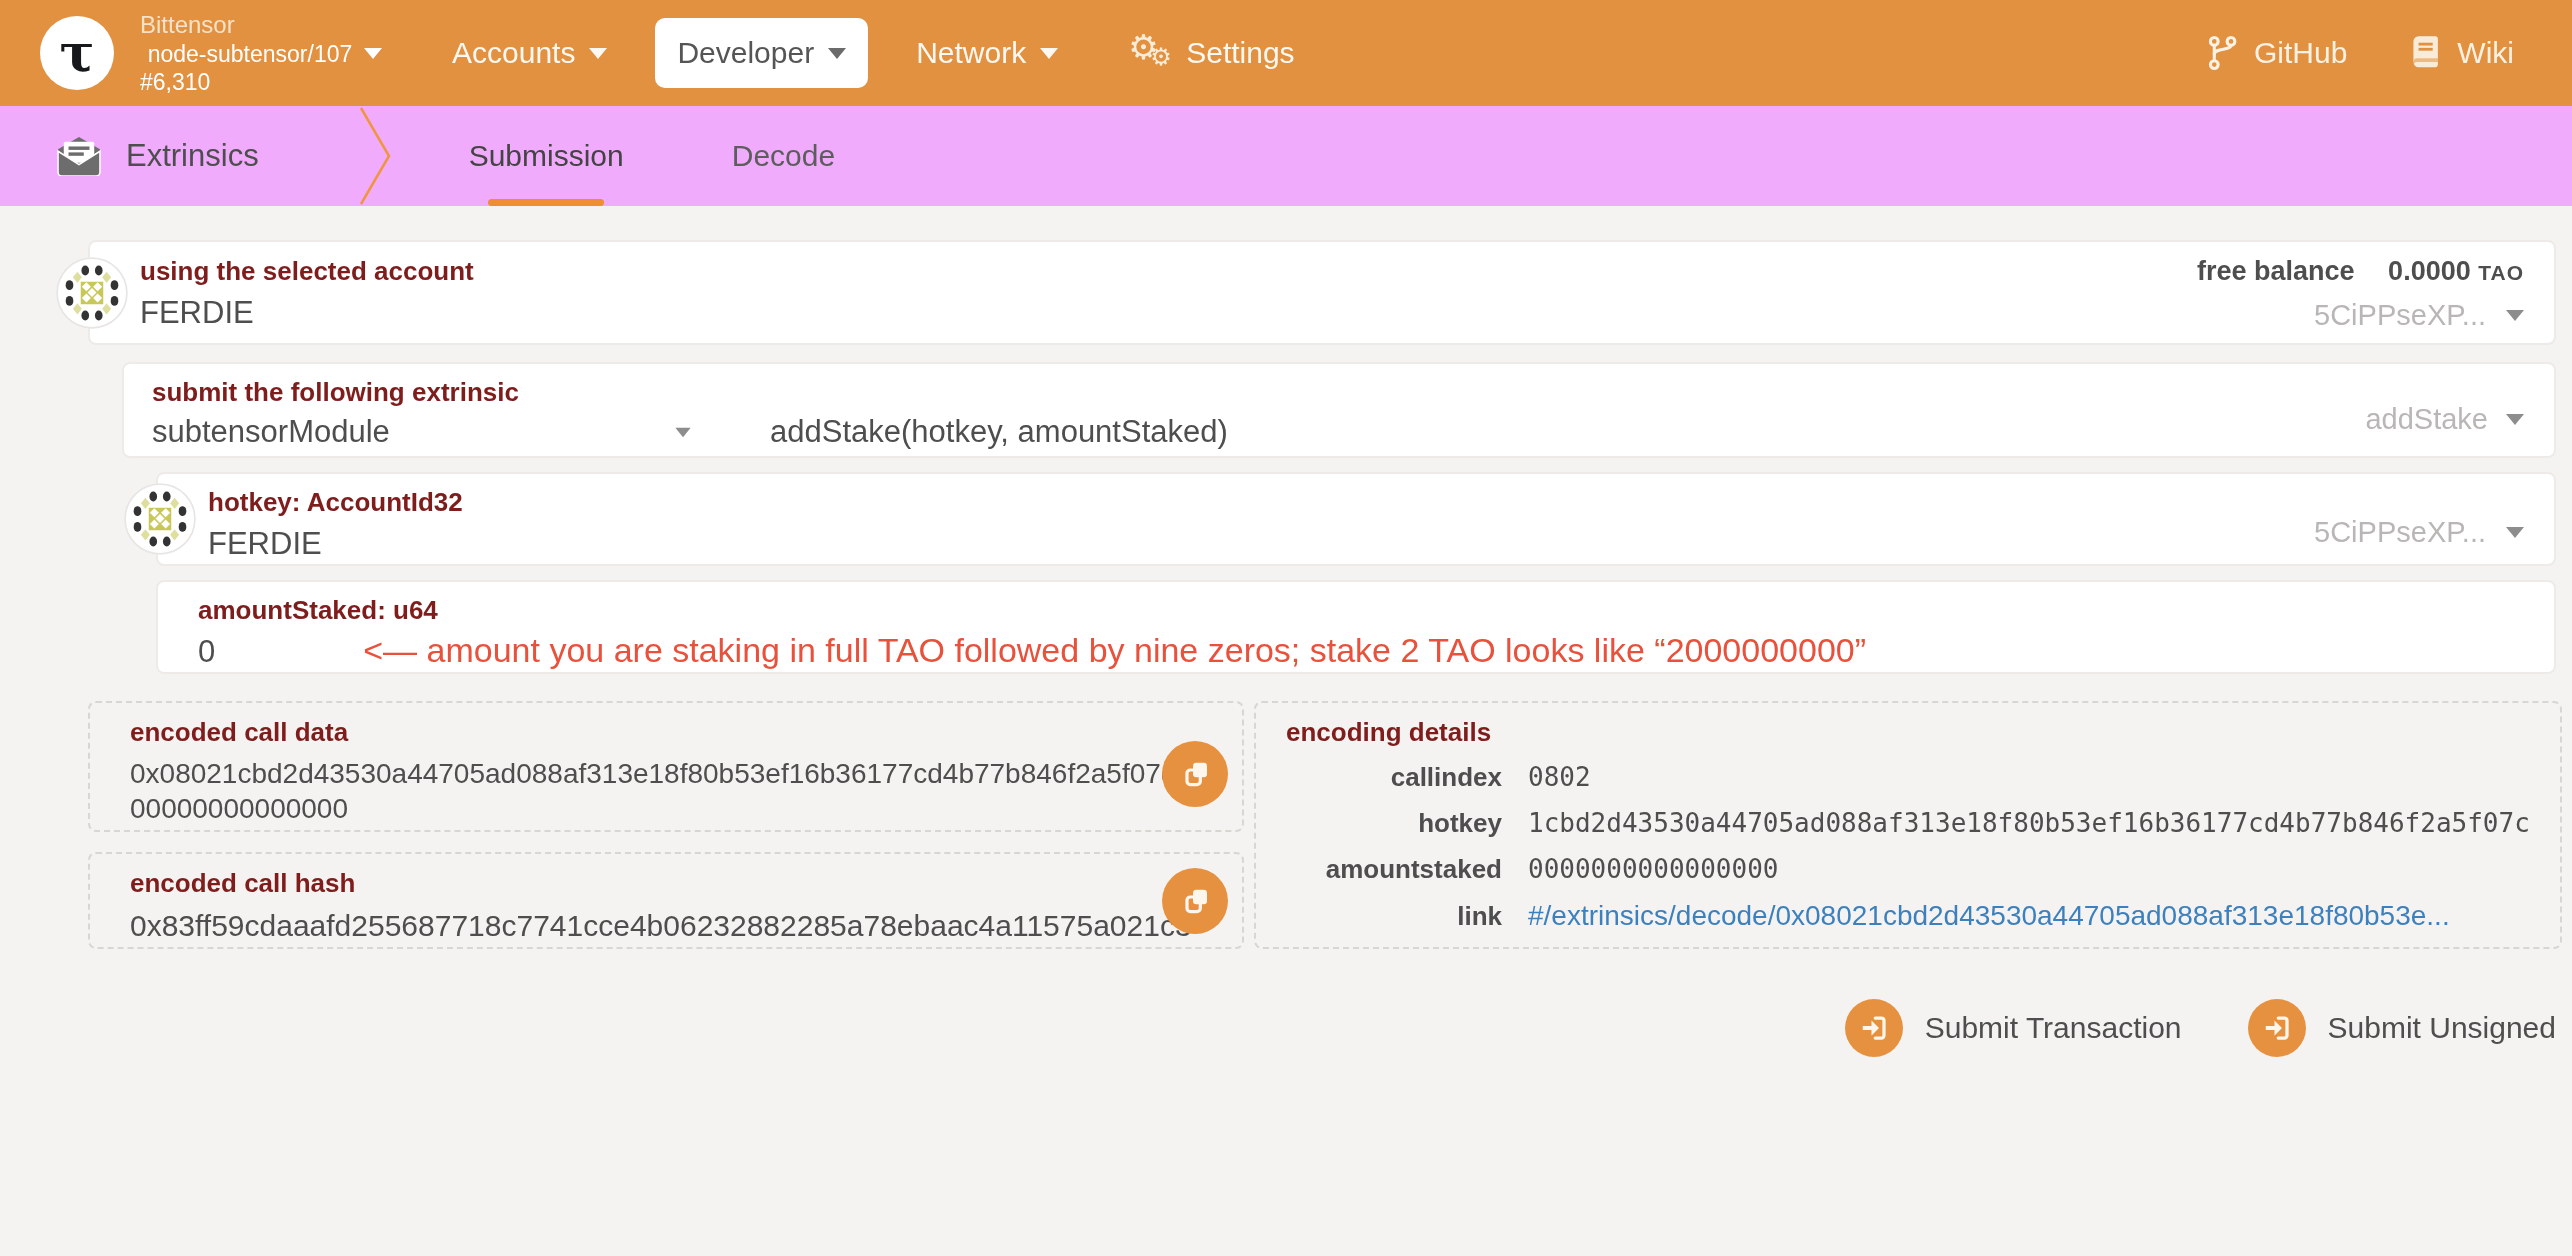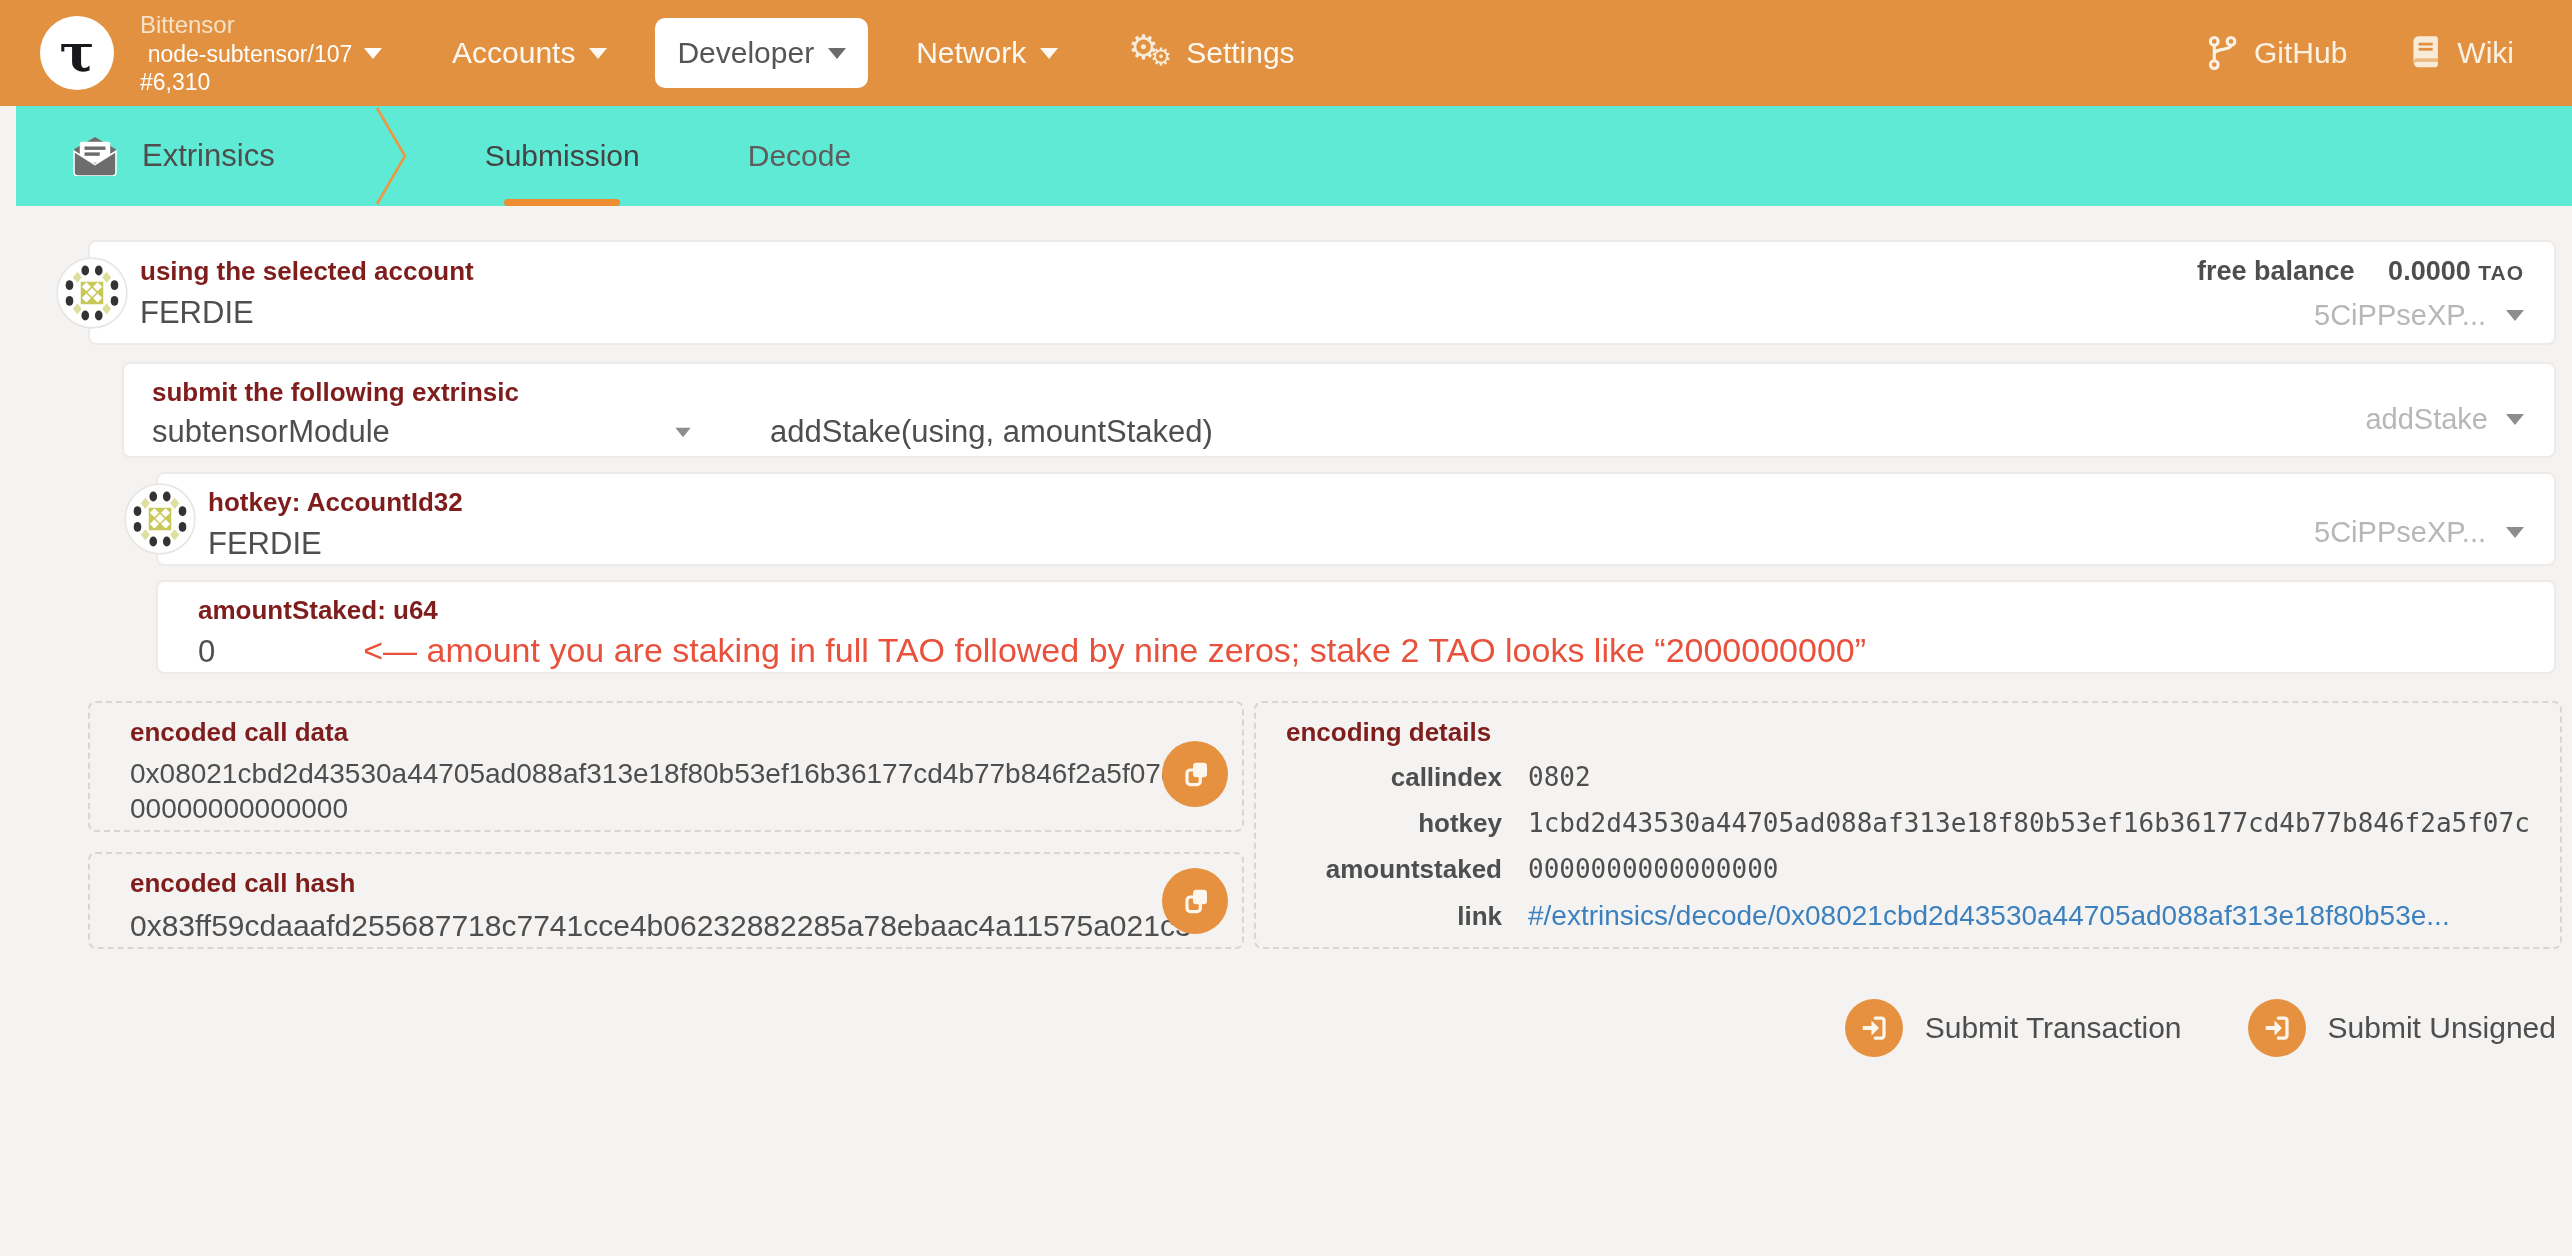--- a/index.html
+++ b/index.html
@@ -53,23 +53,23 @@
   .gear-big { position:absolute; left:0; top:-6px; font-size:34px; font-family:"DejaVu Sans", sans-serif; }
   .gear-small { position:absolute; left:22px; top:10px; font-size:24px; font-family:"DejaVu Sans", sans-serif; }
   .nav-spacer { flex:1; }
   .nav-links { display:flex; align-items:center; gap:34px; }
   .nav-link {
     display:flex; align-items:center; gap:16px;
     color:#fbf2e4; font-size:30px; cursor:pointer; padding:0 14px;
   }
   
   .tabbar {
-    height:100px; background:#5eead4;
+    height:100px; background:#f0abfc;
     display:flex; align-items:center;
-    padding-left:56px; position:relative;margin-left:16px;
+    padding-left:56px; position:relative;
   }
   .section-head { display:flex; align-items:center; gap:24px; }
   .section-title { font-size:31px; color:#4e4e4e; }
   .chevron-divider { margin-left:96px; height:100px; }
   .tabs { display:flex; margin-left:64px; gap:92px; height:100px; align-items:stretch; }
   .tab {
     position:relative; display:flex; align-items:center;
     font-size:30px; color:#5d5d5d; cursor:pointer; padding:0 8px;
   }
   .tab.active { color:#444; }
@@ -296,21 +296,21 @@
     </div>
   </section>
 
   <section class="box extrinsic-box">
     <div class="field-label">submit the following extrinsic</div>
     <div class="extrinsic-row">
       <div class="section-select">
         <span>subtensorModule</span>
         <span class="caret"></span>
       </div>
-      <span class="signature">addStake(using, amountStaked)</span>
+      <span class="signature">addStake(hotkey, amountStaked)</span>
     </div>
     <div class="method-select">
       <span>addStake</span>
       <span class="caret"></span>
     </div>
   </section>
 
   <section class="box param-box">
     <svg class="identicon" viewBox="0 0 64 64">
       <circle cx="32" cy="32" r="31" fill="#fff" stroke="#e8e6e4" stroke-width="1.5"></circle>

